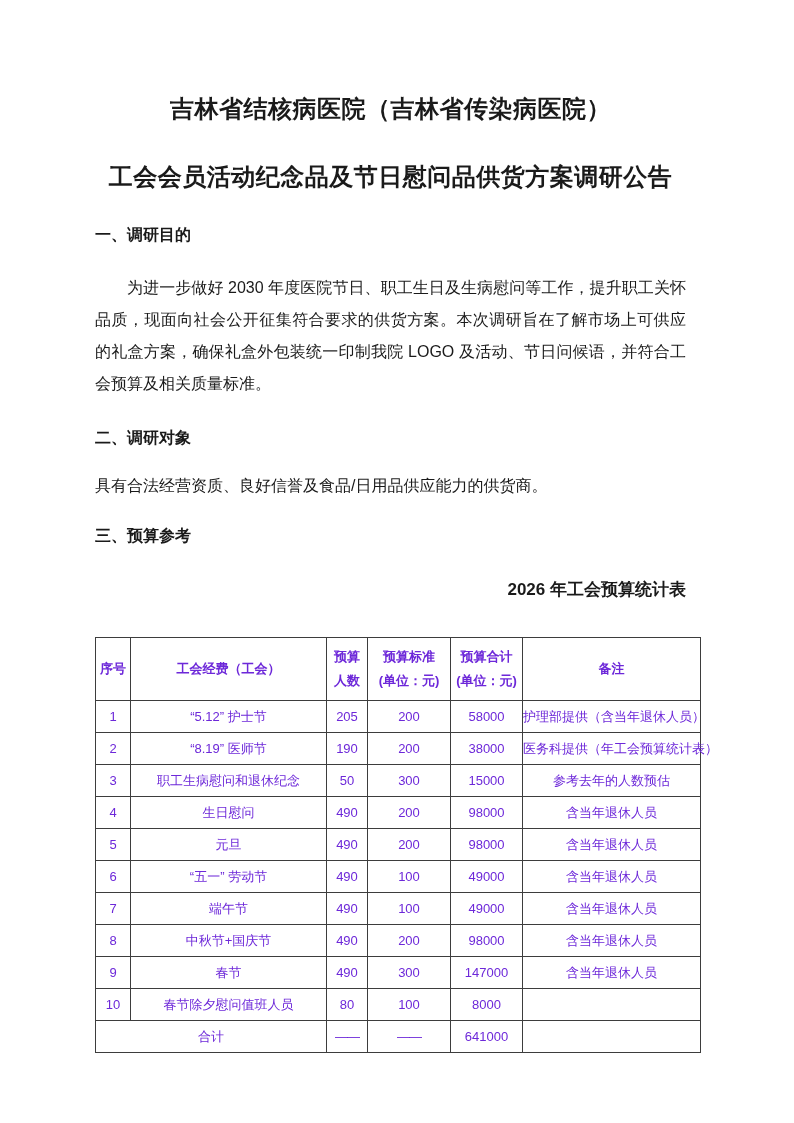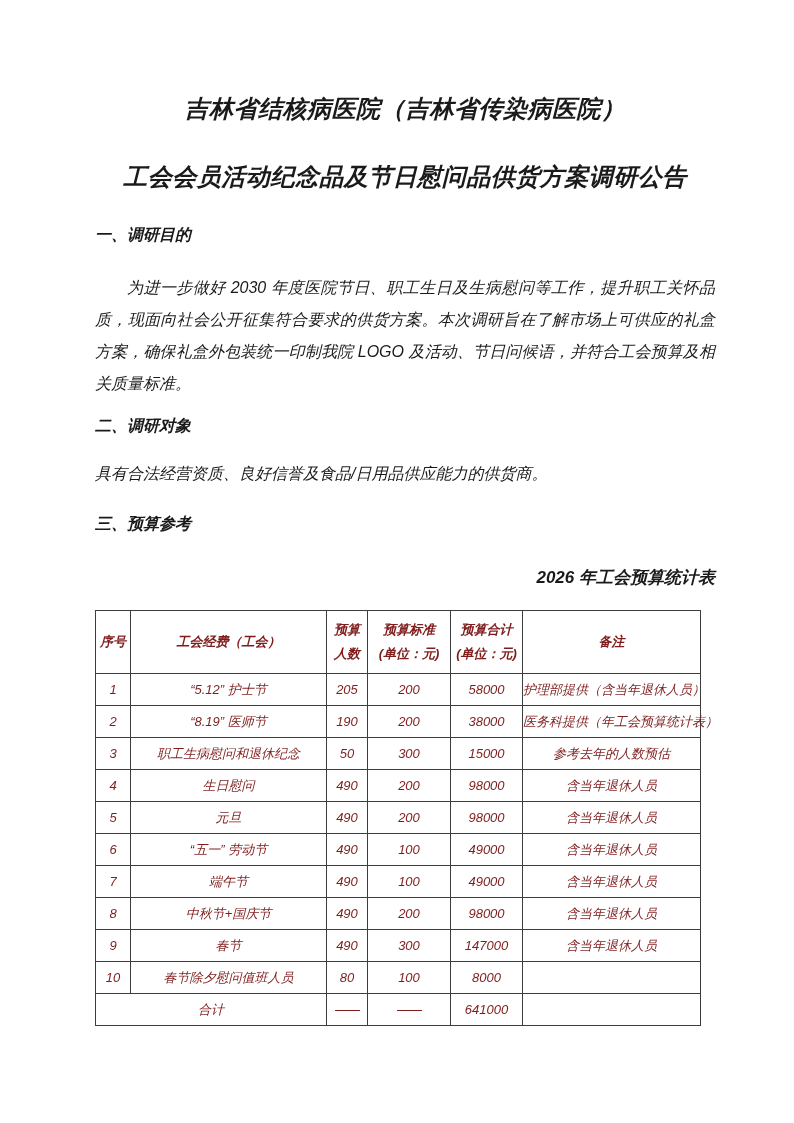--- a/index.html
+++ b/index.html
@@ -1,45 +1,45 @@
 <!DOCTYPE html>
 <html><head>
 <meta charset="utf-8">
 <style>
   * { margin: 0; padding: 0; box-sizing: border-box; }
   html, body { background: #9b9b9b; }
   body { font-family: "Liberation Sans", "DejaVu Sans", sans-serif; }
   .page {
     width: 794px; height: 1123px; margin: 0 auto; background: #ffffff;
-    color: #1a1a1a; padding: 0 79px 0 95px; overflow: hidden; position: relative; font-style: italic;
+    color: #1a1a1a; padding: 0 108px 0 95px; overflow: hidden; position: relative;
   }
   .doc-title {
     margin-top: 95px; font-size: 24px; line-height: 28px;
     font-weight: bold; text-align: center; letter-spacing: 0.5px;
   }
   .doc-subtitle {
     margin-top: 40px; font-size: 24px; line-height: 28px;
     font-weight: bold; text-align: center; letter-spacing: 0.5px;
   }
   .sec-heading { font-size: 16px; line-height: 22px; font-weight: bold; }
   .sec-heading.s1 { margin-top: 33px; }
-  .sec-heading.s2 { margin-top: 15px; }
+  .sec-heading.s2 { margin-top: 27px; }
   .sec-heading.s3 { margin-top: 26px; }
   .sec-body-1 {
     margin-top: 26px; font-size: 16px; line-height: 32px;
     text-align: justify; text-indent: 2em;
   }
   .sec-body-2 { margin-top: 24px; font-size: 16px; line-height: 26px; }
   .table-title {
     margin-top: 30px; font-size: 17px; line-height: 26px;
     font-weight: bold; text-align: right;
   }
   table.budget {
-    margin-top: 19px; margin-left: 0px; border-collapse: collapse;
-    width: 605px; table-layout: fixed; font-size: 13px; color: #7f1d1d;
+    margin-top: 34px; margin-left: 0px; border-collapse: collapse;
+    width: 605px; table-layout: fixed; font-size: 13px; color: #6d28d9;
   }
   table.budget th, table.budget td {
     border: 1px solid #3d3d3d; text-align: center; vertical-align: middle;
     white-space: nowrap; overflow: visible; padding: 0;
   }
   table.budget thead th { height: 63px; font-size: 13px; font-weight: bold; }
   table.budget tbody td, table.budget tfoot td { height: 32px; }
   .hline { line-height: 24px; }
   .hline:empty { display: none; }
   .dash-cell { letter-spacing: -1px; }

